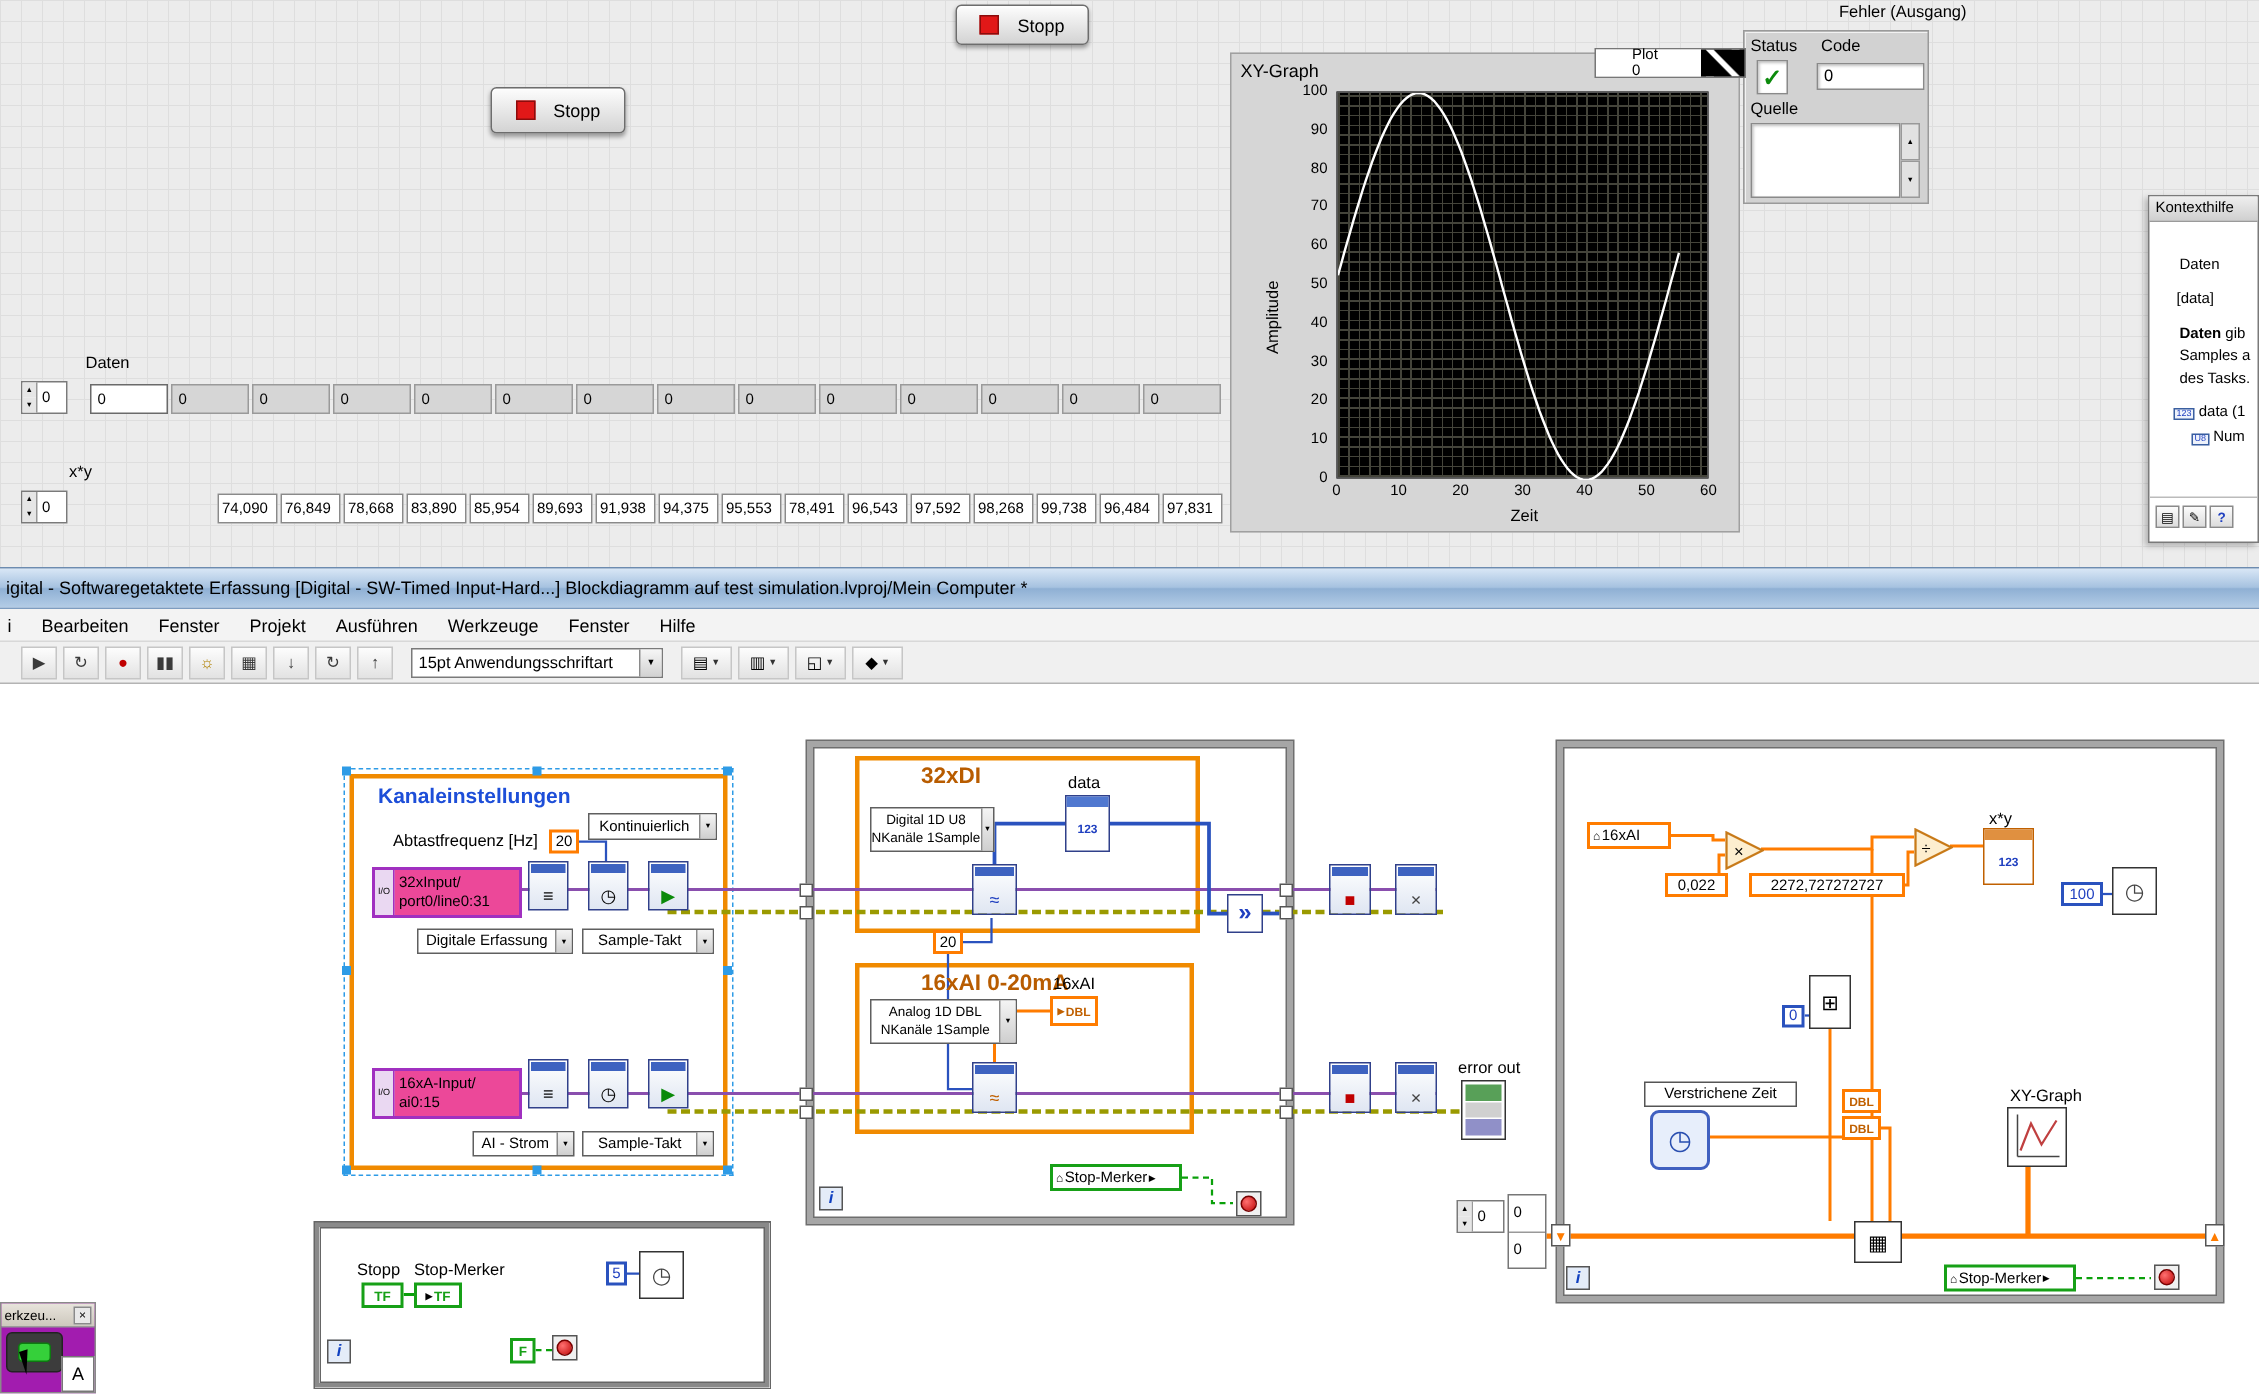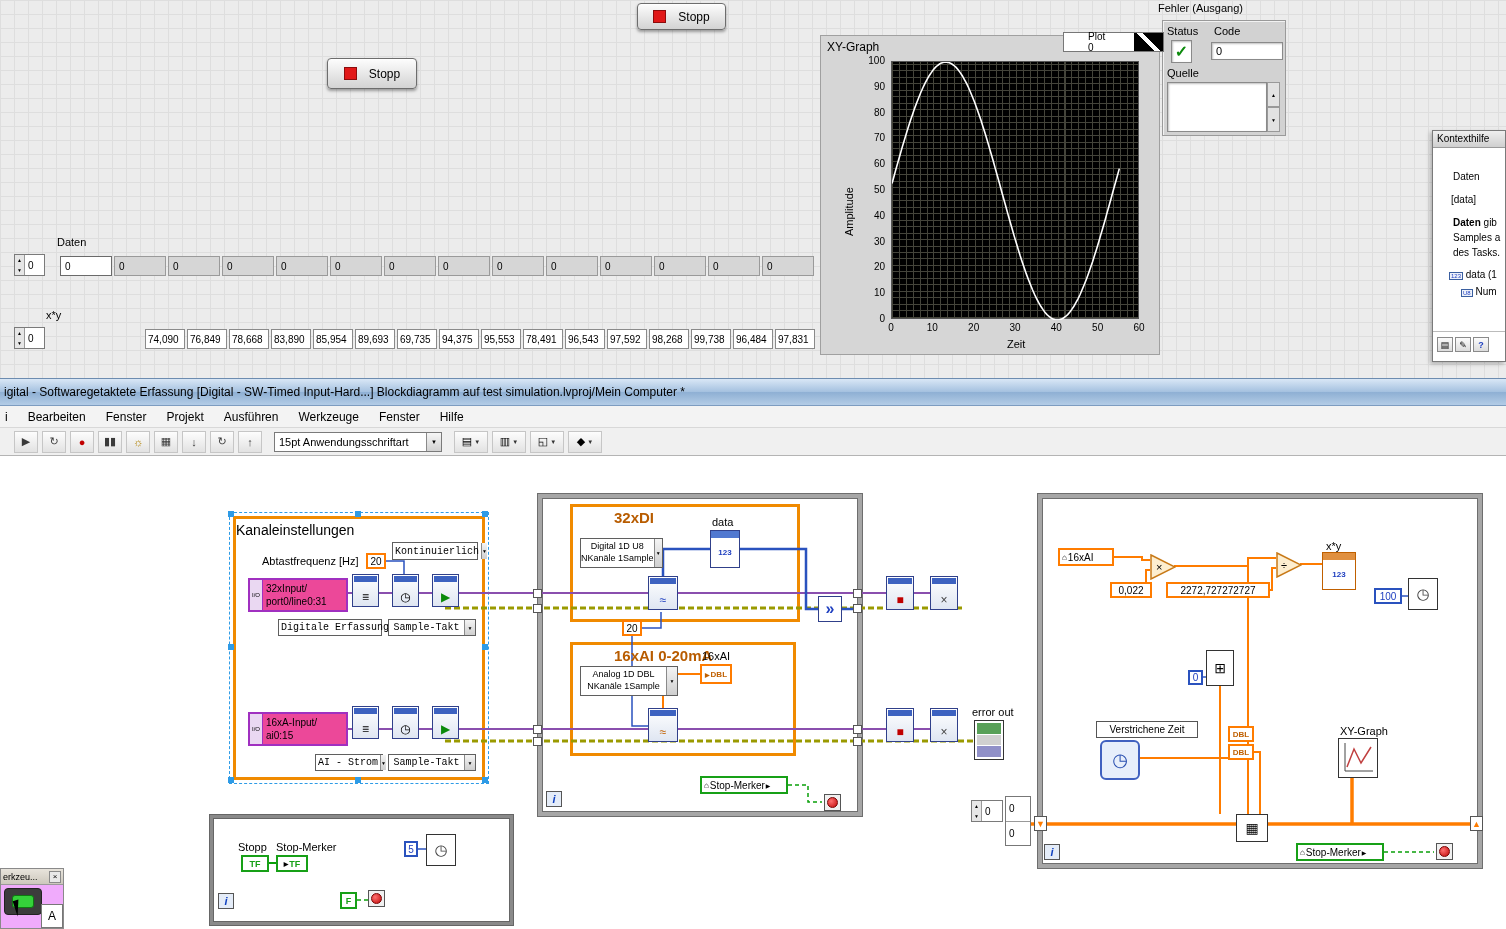--- a/index.html
+++ b/index.html
@@ -62,21 +62,21 @@
   #font-combo .farr{width:15px;align-self:stretch;background:linear-gradient(#f6f6f6,#d2d2d2);
     border-left:1px solid #8a8a8a;font-size:6px;display:flex;align-items:center;justify-content:center;}
   
   .frame-orange{border:3px solid #f08a00;z-index:1;}
   .loop{border:4px solid #a6a6a6;box-shadow:inset 0 0 0 1px #6e6e6e,0 0 0 1px #6e6e6e;z-index:1;}
   .grayframe{border:3px solid #8a8a8a;box-shadow:inset 0 0 0 1px #666,0 0 0 1px #666;z-index:1;}
   #wires{left:0;top:0;width:1506px;height:929px;z-index:5;pointer-events:none;}
   .blbl{position:absolute;z-index:10;font-size:11px;white-space:nowrap;background:transparent;}
   .btitle{font-weight:bold;font-size:15px;color:#b85c00;margin-left:36px;}
   .combo{position:absolute;z-index:10;display:flex;background:#fff;border:1px solid #5f5f5f;align-items:stretch;}
-  .combo .txt{flex:1;font-size:10px;display:flex;align-items:center;justify-content:center;padding:0 2px;white-space:nowrap;font-family:Liberation Mono, monospace;}
+  .combo .txt{flex:1;font-size:10px;display:flex;align-items:center;justify-content:center;padding:0 2px;white-space:nowrap;}
   .combo .txt2{flex:1;font-size:9px;line-height:1.3;display:flex;flex-direction:column;align-items:center;justify-content:center;white-space:nowrap;}
   .combo .arr{width:11px;background:linear-gradient(#f4f4f4,#cfcfcf);border-left:1px solid #8a8a8a;
     display:flex;align-items:center;justify-content:center;font-size:5px;}
   .const{position:absolute;z-index:10;background:#fff;border:2px solid #ff7c00;font-size:10px;
     display:flex;align-items:center;justify-content:center;padding:0 1px;white-space:nowrap;}
   .const.blue{border-color:#2a52be;}
   .chctrl{position:absolute;z-index:10;background:#ec4899;border:2px solid #a030c0;display:flex;}
   .chctrl .cicon{width:13px;background:#ead8f2;border-right:1px solid #a030c0;font-size:6px;
     display:flex;align-items:center;justify-content:center;}
   .chctrl .ctxt{flex:1;font-size:10px;line-height:1.3;padding:1px 3px;display:flex;flex-direction:column;justify-content:center;white-space:nowrap;}
@@ -103,21 +103,21 @@
   .arricon .strip{width:100%;height:7px;background:#5078d0;}
   .arricon .n{font-size:8px;font-weight:bold;color:#2040c0;flex:1;display:flex;align-items:center;}
   .dblbadge{position:absolute;z-index:10;background:#fff;border:2px solid #ff7c00;color:#c06000;
     font-size:8px;font-weight:bold;display:flex;align-items:center;justify-content:center;gap:1px;}
   .expricon{position:absolute;z-index:10;border:2px solid #4060c0;border-radius:6px;background:#e7eefb;
     display:flex;align-items:center;justify-content:center;font-size:18px;color:#2a4fb0;}
   .exprlabel{position:absolute;z-index:10;background:#fff;border:1px solid #555;font-size:10px;
     display:flex;align-items:center;justify-content:center;white-space:nowrap;}
   .tri{position:absolute;z-index:10;}
   .errrow{width:100%;flex:1;}
-  #palette{left:0;top:868px;width:64px;height:61px;background:#f0abfc;border:1px solid #8a8a8a;z-index:20;}
+  #palette{left:0;top:868px;width:64px;height:61px;background:#a21caf;border:1px solid #8a8a8a;z-index:20;}
   #palette .ptitle{height:16px;background:linear-gradient(#e8e4dc,#cdc8bd);border-bottom:1px solid #9a9a9a;
     font-size:9px;display:flex;align-items:center;justify-content:space-between;padding:0 2px;}
   .pclose{width:12px;height:12px;border:1px solid #8a8a8a;background:#e8e8e8;font-size:8px;
     display:flex;align-items:center;justify-content:center;}
   .toggleicon{position:absolute;left:3px;top:19px;width:38px;height:27px;background:#3c3c3c;border-radius:4px;
     border:1px solid #222;display:flex;align-items:center;justify-content:center;}
   .togglepill{width:22px;height:13px;background:#35d03a;border-radius:3px;border:1px solid #0d7a10;}
   .cursor-arrow{position:absolute;left:14px;top:31px;width:0;height:0;border-style:solid;
     border-width:16px 6px 0 0;border-color:#000 transparent transparent transparent;transform:rotate(-18deg);z-index:22;}
   .aicon{position:absolute;left:40px;top:35px;width:22px;height:24px;background:#fff;border:1px solid #777;
@@ -131,21 +131,21 @@
   <div class="stoppbtn abs" style="left:637px;top:3px;width:89px;height:27px;">
     <span class="redsq"></span>
     <span>Stopp</span>
   </div>
 
   <div class="stoppbtn abs" style="left:327px;top:58px;width:90px;height:31px;">
     <span class="redsq"></span>
     <span>Stopp</span>
   </div>
 
-  <div class="lblfp abs" style="left:1158px;top:2px;">Fehler (Ausgang)</div>
+  <div class="lblfp abs" style="left:1226px;top:2px;">Fehler (Ausgang)</div>
   <div class="cluster abs" style="left:1162px;top:20px;width:124px;height:116px;">
     <div class="lblfp abs" style="left:4px;top:4px;">Status</div>
     <div class="lblfp abs" style="left:51px;top:4px;">Code</div>
     <div class="sunken abs" style="left:8px;top:19px;width:21px;height:23px;display:flex;align-items:center;justify-content:center;color:#0c8a0c;font-weight:bold;">✓</div>
     <div class="sunken abs" style="left:48px;top:21px;width:72px;height:18px;font-size:11px;display:flex;align-items:center;padding-left:4px;">0</div>
     <div class="lblfp abs" style="left:4px;top:46px;">Quelle</div>
     <div class="sunken abs" style="left:4px;top:61px;width:100px;height:50px;"></div>
     <div class="abs" style="left:104px;top:61px;width:13px;height:50px;display:flex;flex-direction:column;">
       <span style="flex:1;border:1px solid #999;background:#e2e2e2;font-size:5px;display:flex;align-items:center;justify-content:center;">▲</span>
       <span style="flex:1;border:1px solid #999;background:#e2e2e2;font-size:5px;display:flex;align-items:center;justify-content:center;">▼</span>
@@ -222,21 +222,21 @@
       </div>
     <div class="val">0</div>
   </div>
   <div class="abs" style="left:145px;top:329px;display:flex;gap:2px;">
       <div class="xfield">74,090</div>
       <div class="xfield">76,849</div>
       <div class="xfield">78,668</div>
       <div class="xfield">83,890</div>
       <div class="xfield">85,954</div>
       <div class="xfield">89,693</div>
-      <div class="xfield">69,735</div>
+      <div class="xfield">91,938</div>
       <div class="xfield">94,375</div>
       <div class="xfield">95,553</div>
       <div class="xfield">78,491</div>
       <div class="xfield">96,543</div>
       <div class="xfield">97,592</div>
       <div class="xfield">98,268</div>
       <div class="xfield">99,738</div>
       <div class="xfield">96,484</div>
       <div class="xfield">97,831</div>
     </div>
@@ -374,21 +374,21 @@
 <div class="tunnel" style="left:533px;top:604px;"></div>
 <div class="tunnel" style="left:533px;top:725px;"></div>
 <div class="tunnel" style="left:533px;top:737px;"></div>
 <div class="tunnel" style="left:853px;top:589px;"></div>
 <div class="tunnel" style="left:853px;top:604px;"></div>
 <div class="tunnel" style="left:853px;top:725px;"></div>
 <div class="tunnel" style="left:853px;top:737px;"></div>
 <div class="sr" style="left:1034px;top:816px;">▼</div>
 <div class="sr" style="left:1470px;top:816px;">▲</div>
 
-<div class="blbl" style="left:236px;top:522px;font-weight:normal;font-size:14px;color:#000000;">Kanaleinstellungen</div>
+<div class="blbl" style="left:252px;top:522px;font-weight:bold;font-size:14px;color:#1d4ed8;">Kanaleinstellungen</div>
 <div class="blbl" style="left:262px;top:555px;">Abtastfrequenz [Hz]</div>
 <div class="const" style="left:366px;top:553px;width:20px;height:16px;">20</div>
 <div class="combo" style="left:392px;top:542px;width:86px;height:18px;">
   <span class="txt">Kontinuierlich</span>
   <span class="arr">▼</span>
 </div>
 <div class="daq" style="left:352px;top:574px;">≡</div>
 <div class="daq" style="left:392px;top:574px;">◷</div>
 <div class="daq" style="left:432px;top:574px;color:#0a8a0a;">▶</div>
 <div class="chctrl" style="left:248px;top:578px;width:100px;height:34px;">

